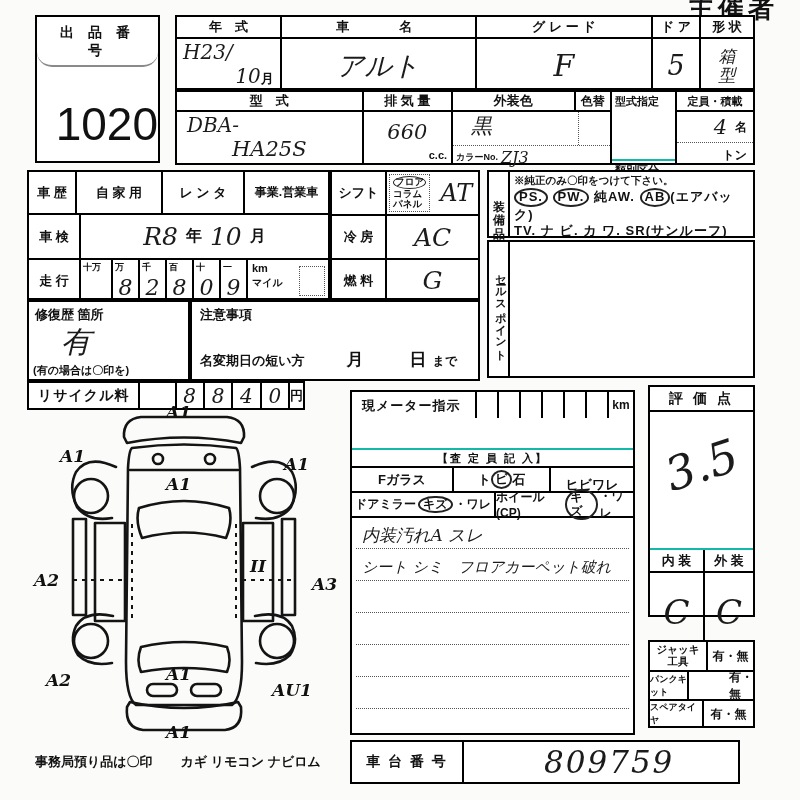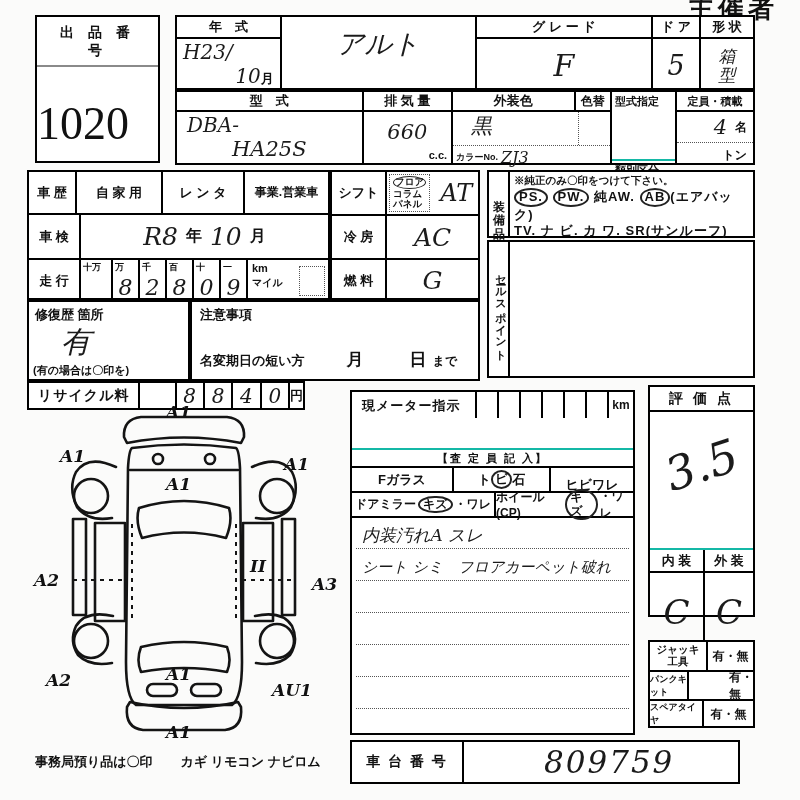--- a/index.html
+++ b/index.html
@@ -17,33 +17,34 @@
   .dotline{position:absolute;left:4px;right:4px;border-bottom:1.6px dotted #555;}
   .small{font-size:9px;}
   svg text.anno{font-family:"DejaVu Serif",serif;font-style:italic;font-weight:bold;font-size:17px;fill:#111;}
 </style>
 </head>
 <body>
 
 <div class="abs hdr" style="left:688px;top:-9px;font-size:26px;letter-spacing:4px;">主催者用</div>
 
 <div class="abs b" style="left:35px;top:15px;width:125px;height:148px;">
-  <div class="hdr" style="text-align:center;font-size:14px;letter-spacing:5px;padding:7px 13px 5px;border-bottom:2px solid #8a8a8a;">出 品 番 号</div>
-  <div style="text-align:left;font-size:46px;margin-top:30px;font-family:Liberation Serif, serif;">1020</div>
+  <div class="hdr" style="text-align:center;font-size:14px;letter-spacing:5px;padding:7px 13px 5px;border-bottom:2px solid #8a8a8a;border-radius:15px;">出 品 番 号</div>
+  <div style="text-align:right;font-size:46px;margin-top:30px;">1020</div>
 </div>
 
 <div class="abs b" style="left:175px;top:15px;width:580px;height:75px;display:flex;">
   <div class="br" style="width:105px;">
     <div class="hdr bb c" style="height:20px;font-size:13px;">年　式</div>
     <div style="height:53px;padding:1px 6px;">
       <div class="hw" style="font-size:20px;">H23/</div>
       <div style="text-align:right;"><span class="hw" style="font-size:20px;">10</span><span class="hdr" style="font-size:13px;">月</span></div>
     </div>
   </div>
   <div class="br" style="width:197px;">
+    <div class="hdr bb c" style="height:20px;font-size:13px;letter-spacing:8px;">車　　名</div>
     <div class="c hw" style="height:53px;font-size:27px;">アルト</div>
   </div>
   <div class="br" style="width:178px;">
     <div class="hdr bb c" style="height:20px;font-size:13px;">グ レ ー ド</div>
     <div class="c hw" style="height:53px;font-size:30px;">F</div>
   </div>
   <div class="br" style="width:47px;">
     <div class="hdr bb c" style="height:20px;font-size:13px;">ド ア</div>
     <div class="c hw" style="height:53px;font-size:27px;">5</div>
   </div>

